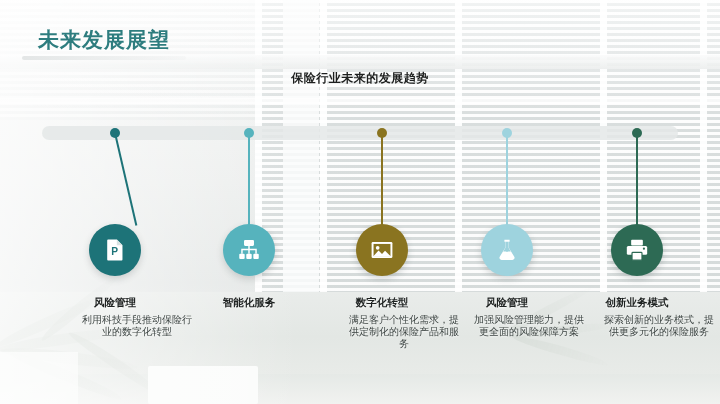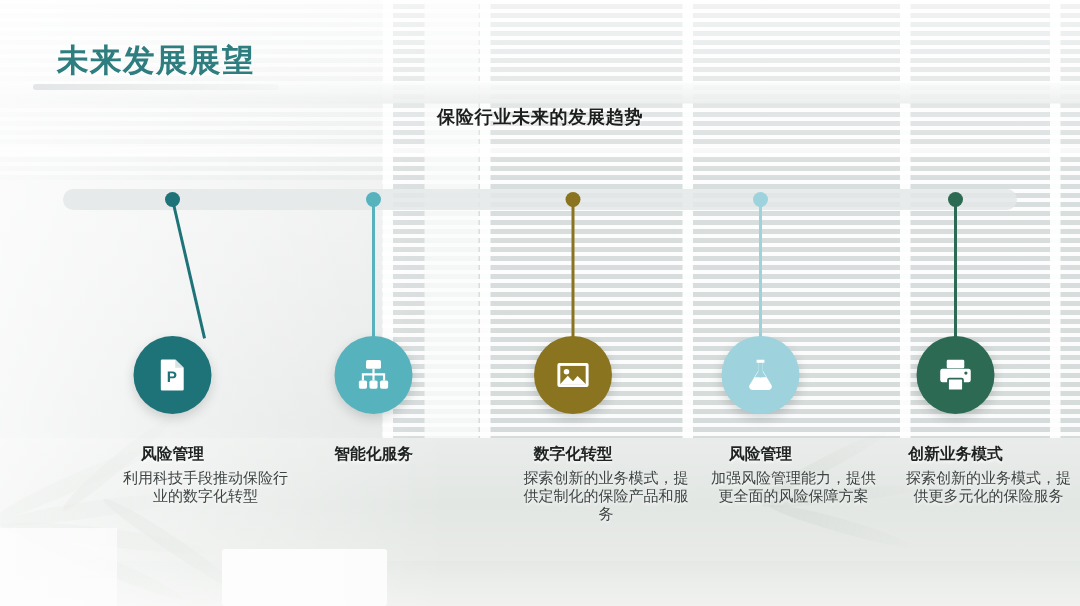--- a/index.html
+++ b/index.html
@@ -224,21 +224,21 @@
           <span>
             <svg width="26" height="26" viewBox="0 0 24 24">
               <rect x="2.4" y="4.6" width="19.2" height="14.8" rx="1.2" fill="#fff"></rect>
               <rect x="4.2" y="6.4" width="15.6" height="11.2" fill="#8a7420"></rect>
               <circle cx="8" cy="10" r="1.7" fill="#fff"></circle>
               <path d="M4.2 17.6l4.6-5.2 3.2 3.4 2.8-3.2 5 5z" fill="#fff"></path>
             </svg>
           </span>
         </div>
         <div class="item-title">数字化转型</div>
-        <div class="item-desc">探索创新的业务模式，提供定制化的保险产品和服务</div>
+        <div class="item-desc">满足客户个性化需求，提供定制化的保险产品和服务</div>
       </div>
       <div class="col" style="left: 565px;">
         <div class="pin-line" style="height:95px;background:#2d6a54;transform:rotate(0deg);margin-left:-1px;"></div>
         <div class="pin-dot" style="background:#2d6a54;"></div>
         <div class="bubble" style="background:#2d6a54;">
           <span>
             <svg width="26" height="26" viewBox="0 0 24 24">
               <rect x="6.6" y="2.6" width="10.8" height="5.2" rx=".8" fill="#fff"></rect>
               <rect x="2.6" y="8.2" width="18.8" height="8.2" rx="1.4" fill="#fff"></rect>
               <rect x="7.4" y="14.2" width="9.2" height="7.2" rx=".8" fill="#fff" stroke="#2d6a54" stroke-width="1.1"></rect>

